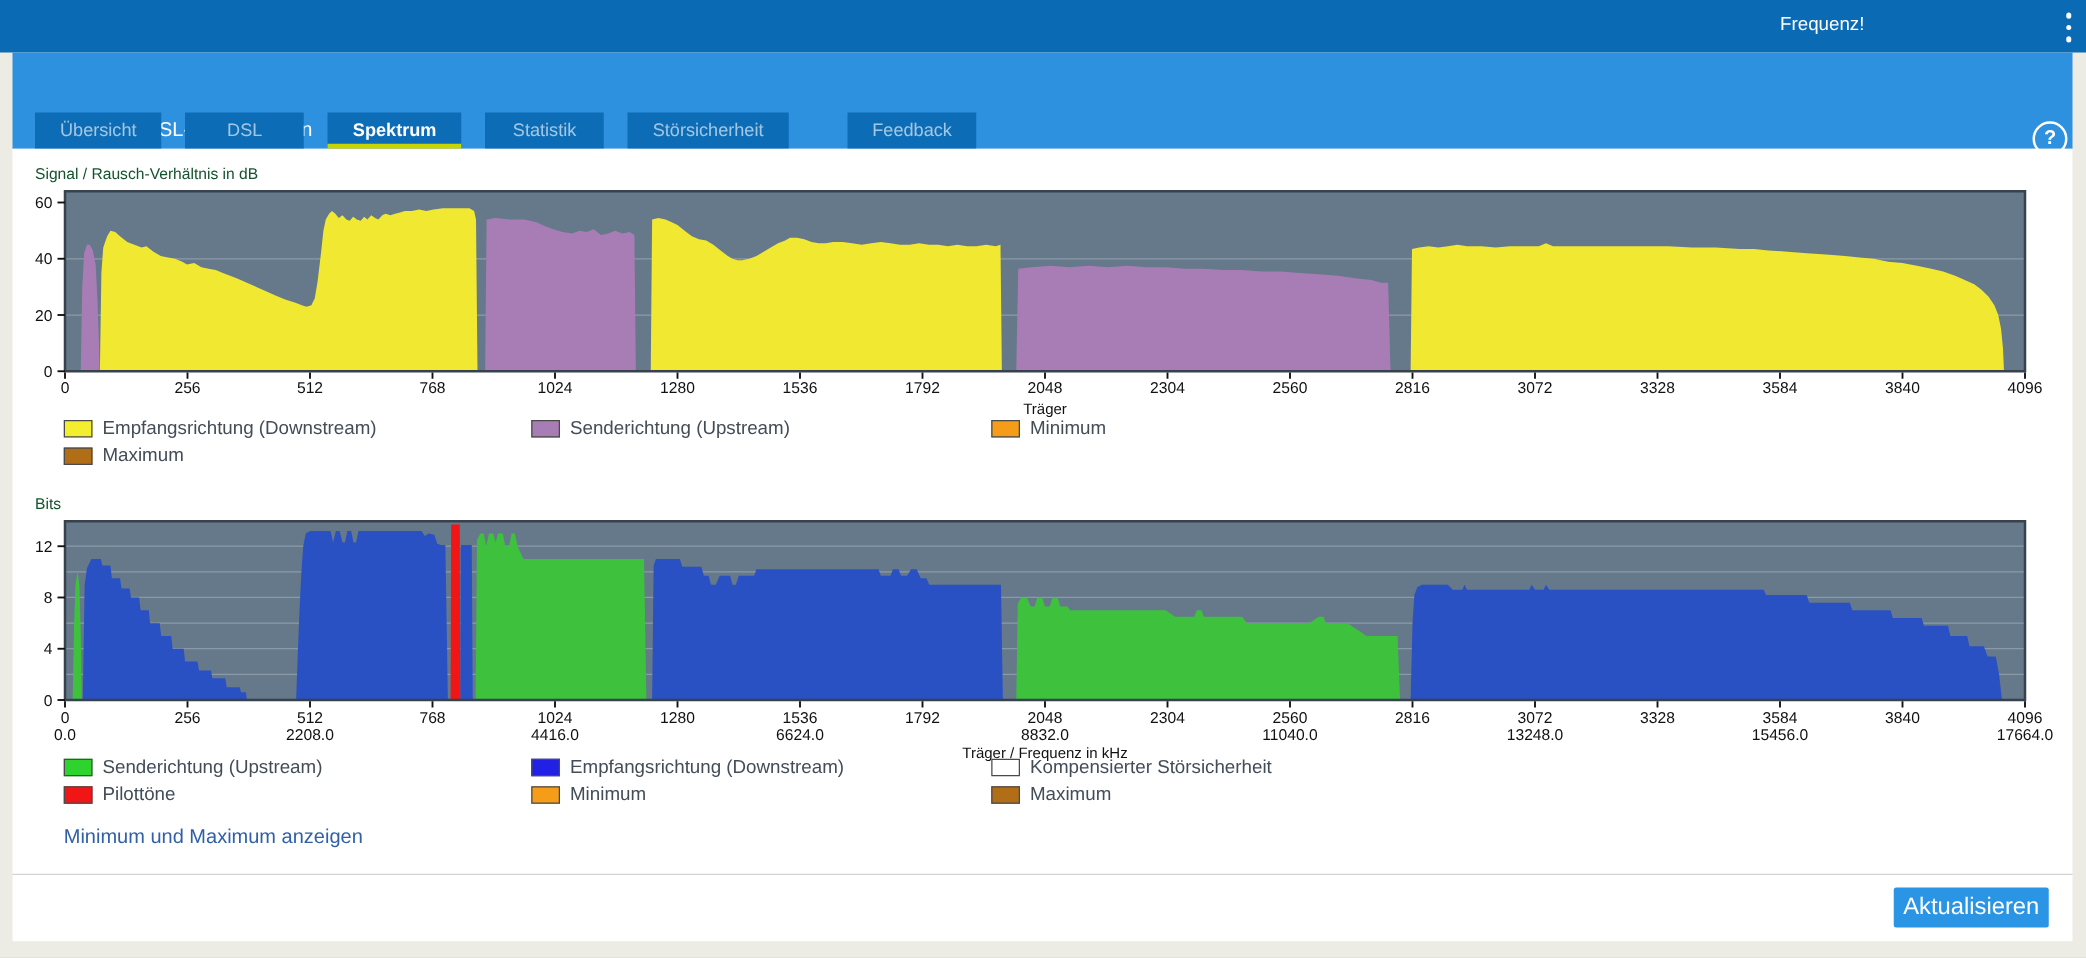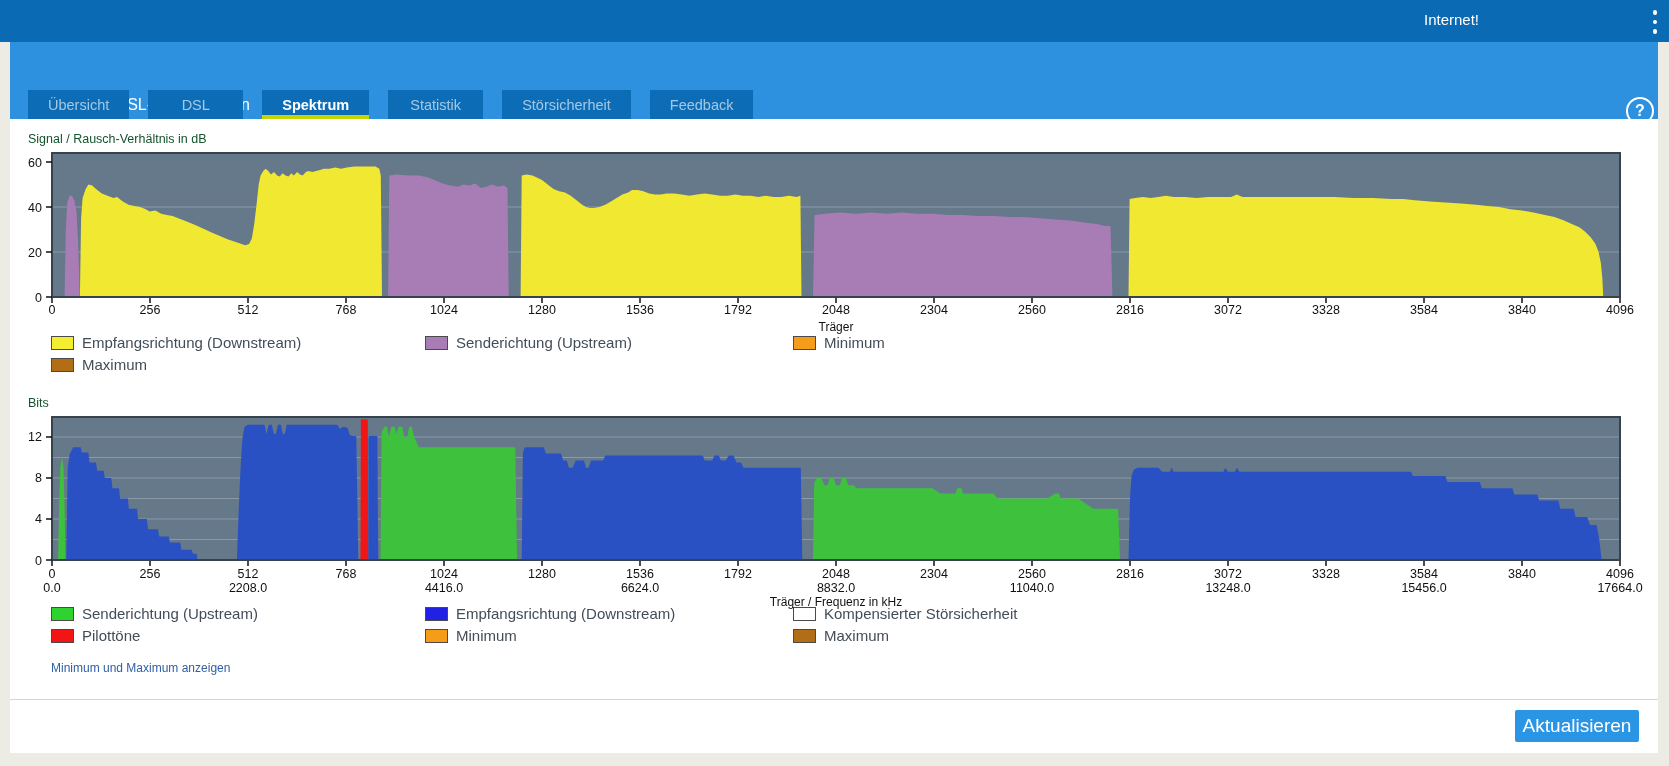--- a/index.html
+++ b/index.html
@@ -23,53 +23,53 @@
   .tab.active{color:#fff;font-weight:bold;}
   .tab.active::after{content:"";position:absolute;left:0;right:0;bottom:0;height:4px;background:#c8d400;}
   .card{position:absolute;left:10px;top:119px;width:1648px;height:634px;background:#fff;}
   .chart-title{position:absolute;font-size:12.5px;color:#14532d;}
   #charts-svg{position:absolute;left:0;top:0;pointer-events:none;}
   .legend{position:absolute;display:grid;grid-template-columns:374px 368px 1fr;row-gap:7px;font-size:15px;color:#424d58;}
   .legend-item{display:flex;align-items:center;height:15px;}
   .legend-item .sw{width:21px;height:12px;border:1px solid #4a4a4a;margin-right:8px;flex:0 0 auto;}
   #legend-snr{left:51px;top:335px;width:1560px;}
   #legend-bits{left:51px;top:606px;width:1560px;}
-  .minmax-link{position:absolute;left:51px;top:661px;color:#3060a8;font-size:12px;cursor:pointer;}
+  .minmax-link{position:absolute;left:51px;top:661px;color:#3060a8;font-size:16px;cursor:pointer;}
   .footer-divider{position:absolute;left:10px;top:699px;width:1648px;height:1px;background:#d4d4d4;}
   .refresh-btn{position:absolute;left:1515px;top:710px;width:124px;height:32px;background:#2b95e5;color:#fff;
                font-size:19px;font-family:"Liberation Sans",sans-serif;border:none;border-radius:2px;cursor:pointer;}
 </style>
 </head>
 <body>
 
 <div class="page">
 
   <div class="topbar">
-    <div class="myfritz">Internet!</div>
+    <div class="myfritz">Frequenz!</div>
     <div class="kebab">
         <i></i>
         <i></i>
         <i></i>
       </div>
   </div>
 
   <div class="bluebar">
     <div class="breadcrumb">
       <span class="parent">Internet</span><span class="sep">&gt;</span><span>DSL-Informationen</span>
     </div>
     <div class="help-btn">?</div>
   </div>
 
   <div id="tabs">
       <div class="tab">Übersicht</div>
       <div class="tab" style="min-width: 95px;">DSL</div>
       <div class="tab active">Spektrum</div>
       <div class="tab" style="min-width: 95px;">Statistik</div>
       <div class="tab">Störsicherheit</div>
-      <div class="tab" style="min-width: 95px;">Feedback</div>
+      <div class="tab" style="min-width: 95px; margin-left: 28px;">Feedback</div>
     </div>
 
   <div class="card"></div>
 
   <div class="chart-title" style="left:28px;top:132px;">Signal / Rausch-Verhältnis in dB</div>
   <div class="chart-title" style="left:28px;top:396px;">Bits</div>
 
   <svg id="charts-svg" width="1669" height="766">
       <g>
         <rect x="52" y="153" width="1568" height="144" fill="#65798b"></rect>

